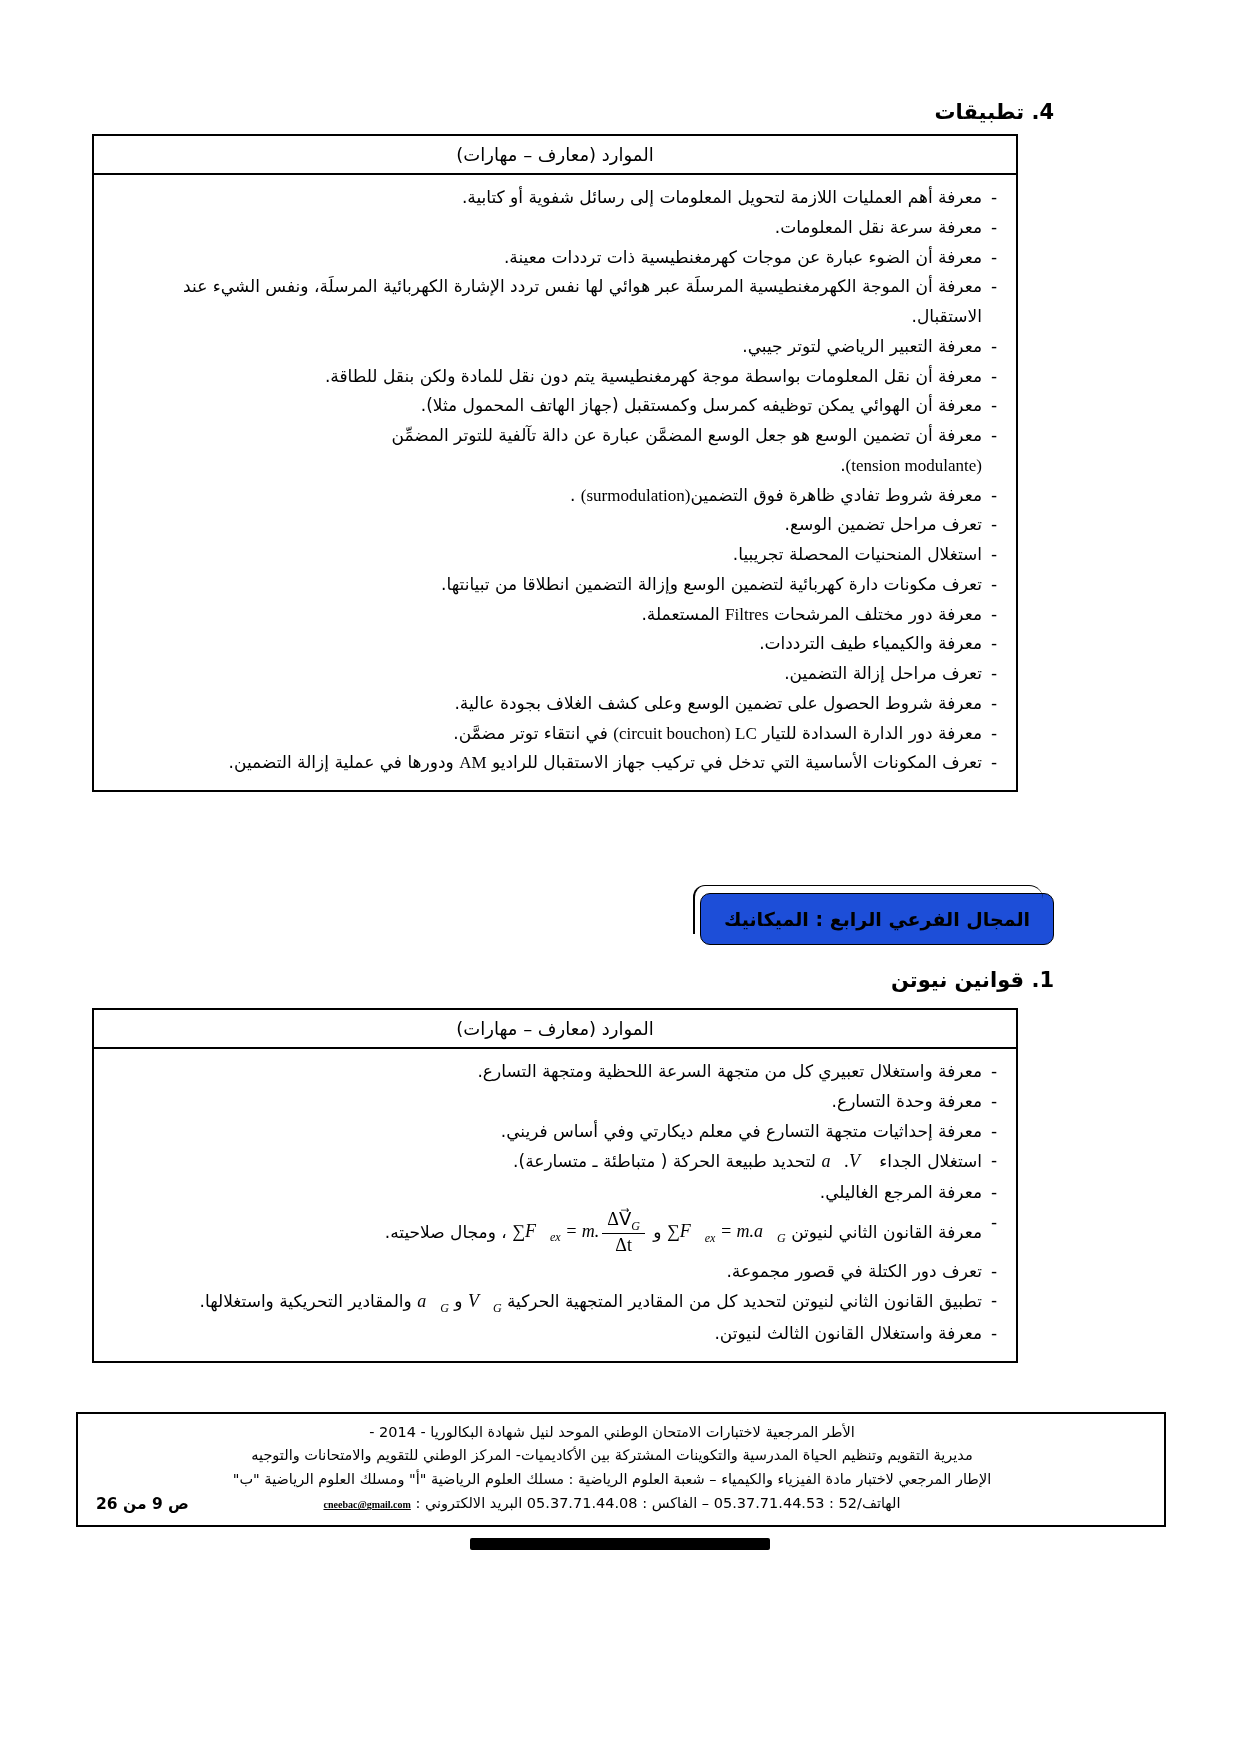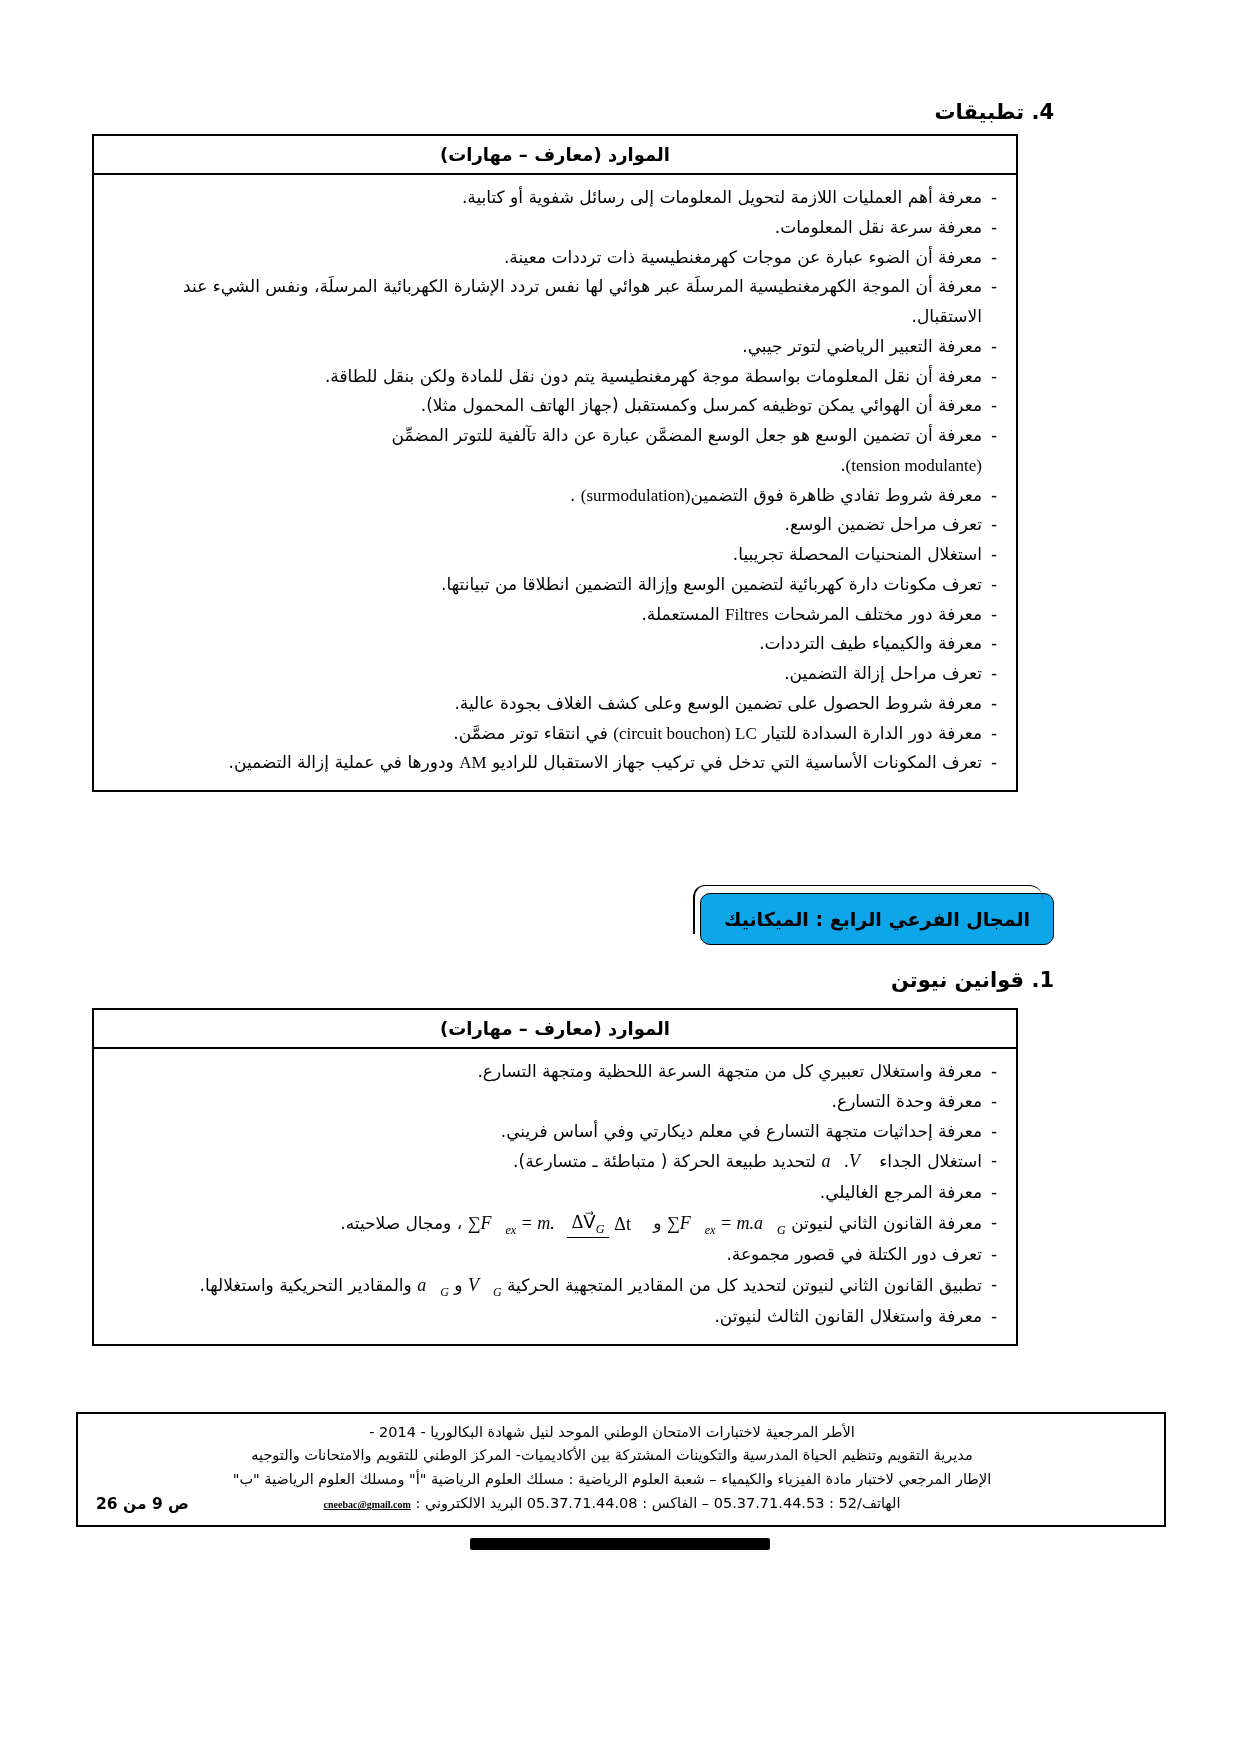--- a/index.html
+++ b/index.html
@@ -8,37 +8,37 @@
     background:#ffffff;color:#000;
     font-family:"DejaVu Sans",sans-serif;direction:rtl;overflow:hidden;
   }
   .h-title{position:absolute;font-weight:bold;font-size:21px;}
   #title4{top:100px;right:186px;}
   #title1{top:968px;right:186px;}
 
   .res-table{position:absolute;left:92px;width:926px;border:2px solid #000;background:#fff;box-sizing:border-box;}
   #table1{top:134px;}
   #table2{top:1008px;}
-  .res-header{font-weight:bold;text-align:center;font-size:18px;padding:8px 0;border-bottom:2px solid #000;}
+  .res-header{font-weight:normal;text-align:center;font-size:18px;padding:8px 0;border-bottom:2px solid #000;}
   .res-list{padding:8px 10px 12px 22px;}
   .item{display:flex;font-size:17px;line-height:1.75;text-align:right;}
   .marker{flex:0 0 24px;text-align:center;}
   .content{flex:1;padding-left:4px;}
 
   .latin{font-family:"Liberation Serif",serif;font-size:17px;direction:ltr;unicode-bidi:isolate;}
   .formula{font-family:"Liberation Serif",serif;font-size:18px;direction:ltr;unicode-bidi:isolate;display:inline-block;vertical-align:middle;}
   .formula .mi{font-style:italic;}
   .formula sub{font-size:12px;font-style:italic;}
-  .frac{display:inline-flex;flex-direction:row;align-items:center;vertical-align:middle;margin:0 12px;line-height:1.25;}
+  .frac{display:inline-flex;flex-direction:column;align-items:center;vertical-align:middle;margin:0 3px;line-height:1.25;}
   .frac .num{border-bottom:1.5px solid #000;padding:0 5px;}
   .frac .den{padding:0 5px;}
 
   .domain-box{
     position:absolute;top:893px;left:700px;width:352px;height:50px;
-    border:1.5px solid #000;border-radius:10px;background:#0ea5e9;
+    border:1.5px solid #000;border-radius:10px;background:#1d4ed8;
     display:flex;align-items:center;justify-content:center;
     font-weight:bold;font-size:19px;z-index:1;
   }
   .domain-box::before{
     content:"";position:absolute;top:-9px;left:-8px;
     width:calc(100% - 4px);height:calc(100% - 2px);
     border-top:1.5px solid #000;border-left:2.5px solid #000;
     border-top-left-radius:12px;border-top-right-radius:14px;
   }
 

